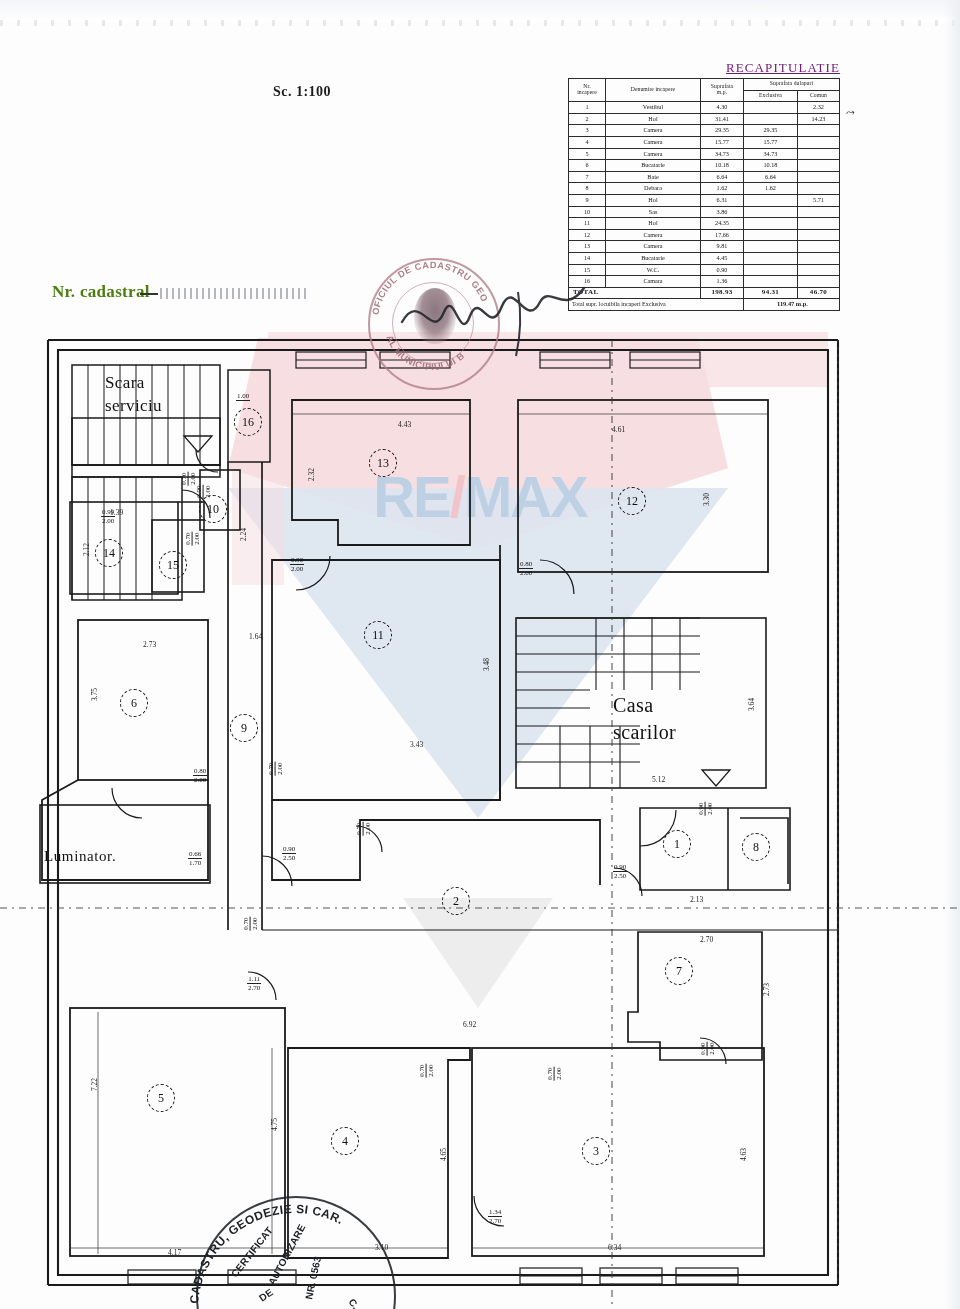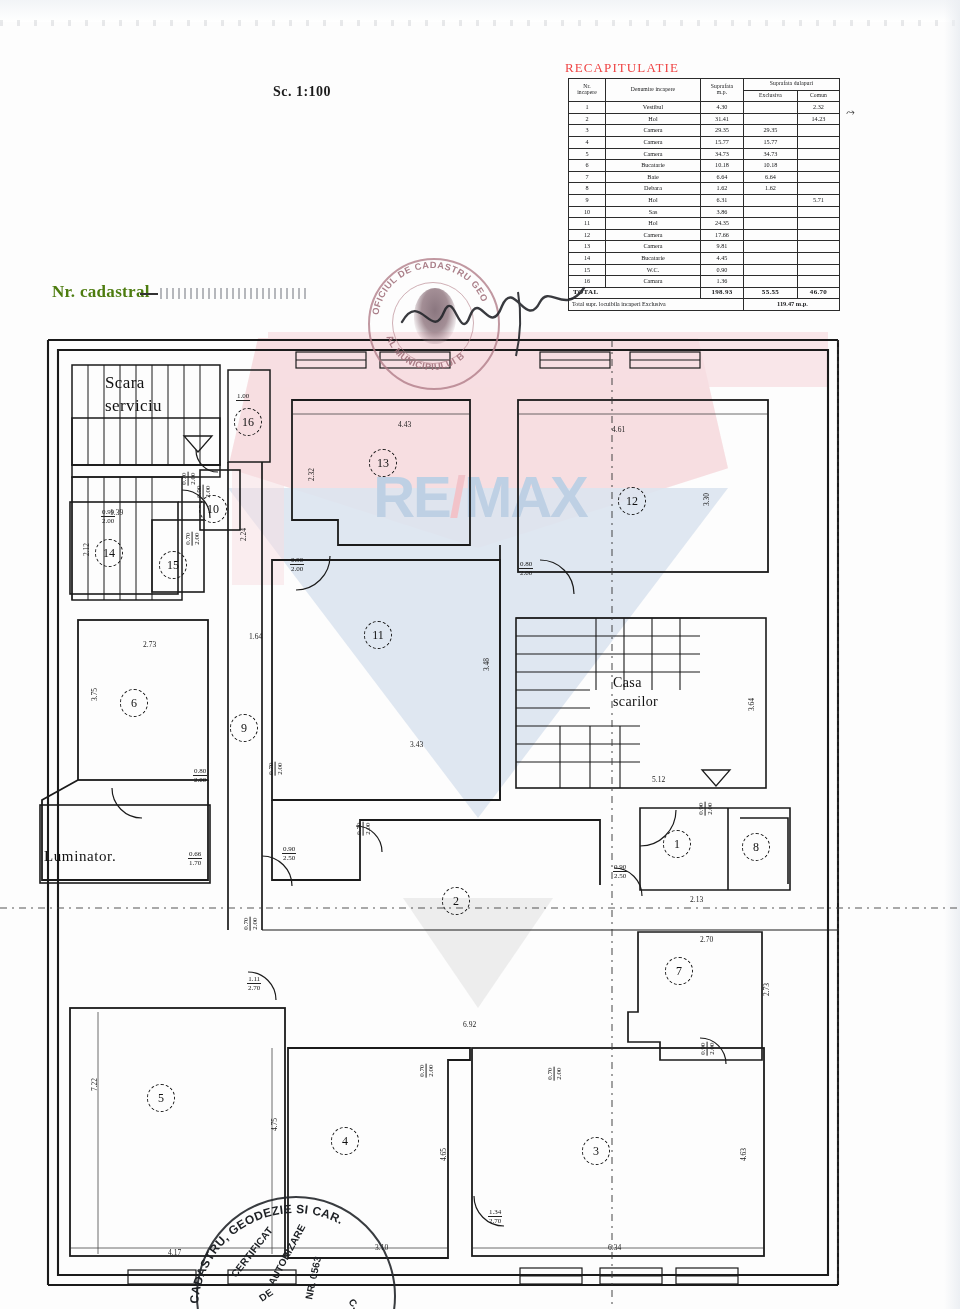--- a/index.html
+++ b/index.html
@@ -47,22 +47,22 @@
       rgba(90,95,105,.55) 0px,rgba(90,95,105,.55) 2px,
       rgba(255,255,255,0) 2px,rgba(255,255,255,0) 6px);
     filter:blur(.5px);opacity:.8;
   }
   .cadastral-dash{
     position:absolute;left:140px;top:293px;width:18px;height:2px;background:#333;
   }
 
   
   .recap-title{
-    position:absolute;left:565px;top:60px;width:275px;text-align:left;
-    font-size:13px;letter-spacing:1.1px;color:#ef4444;
+    position:absolute;left:565px;top:60px;width:275px;text-align:right;
+    font-size:13px;letter-spacing:1.1px;color:#701a75;text-decoration:underline;
   }
   .recap{
     position:absolute;left:568px;top:78px;width:272px;
     border-collapse:collapse;font-size:6.2px;line-height:1.05;
     color:#17181a;font-family:"Liberation Serif",serif;
   }
   .recap th,.recap td{
     border:1px solid #2b2b2b;padding:0 1px;height:10.6px;
     text-align:center;vertical-align:middle;font-weight:normal;
     filter:blur(.18px);
@@ -114,21 +114,21 @@
   .plan{position:absolute;left:0;top:0;width:960px;height:1309px;}
   .plan svg{position:absolute;left:0;top:0;}
 
   .roomlabel{
     position:absolute;width:26px;height:26px;border:1.3px dashed #1b1b1b;
     border-radius:50%;display:flex;align-items:center;justify-content:center;
     font-size:12px;font-family:"Liberation Serif",serif;color:#111;background:transparent;
   }
   .txt{position:absolute;font-family:"Liberation Serif",serif;color:#121212;}
   .t-scara{left:105px;top:372px;font-size:17px;line-height:1.35;letter-spacing:.4px;}
-  .t-casa{left:613px;top:674px;font-size:14px;line-height:1.35;letter-spacing:.4px;}
+  .t-casa{left:613px;top:692px;font-size:20px;line-height:1.35;letter-spacing:.4px;}
   .t-lum{left:44px;top:848px;font-size:15px;letter-spacing:.6px;}
 
   
   .dim{
     position:absolute;font-size:7px;line-height:1.15;text-align:center;
     font-family:"Liberation Serif",serif;color:#171717;white-space:nowrap;
   }
   .dim .a{display:block;border-bottom:1px solid #222;padding:0 1px;}
   .dim .b{display:block;padding:0 1px;}
 
@@ -624,21 +624,21 @@
         <tr>
           <td>16</td>
           <td>Camara</td>
           <td>1.36</td>
           <td></td>
           <td></td>
         </tr>
         <tr class="total">
           <td class="lbl" colspan="2">TOTAL</td>
           <td>198.93</td>
-          <td>55.55</td>
+          <td>94.31</td>
           <td>46.70</td>
         </tr>
         <tr class="grand">
           <td colspan="3">Total supr. locuibila incaperi Exclusiva</td>
           <td colspan="2" class="val">119.47 m.p.</td>
         </tr>
       </tbody>
   </table>
   <div class="recap-mark">⤳</div>
 

